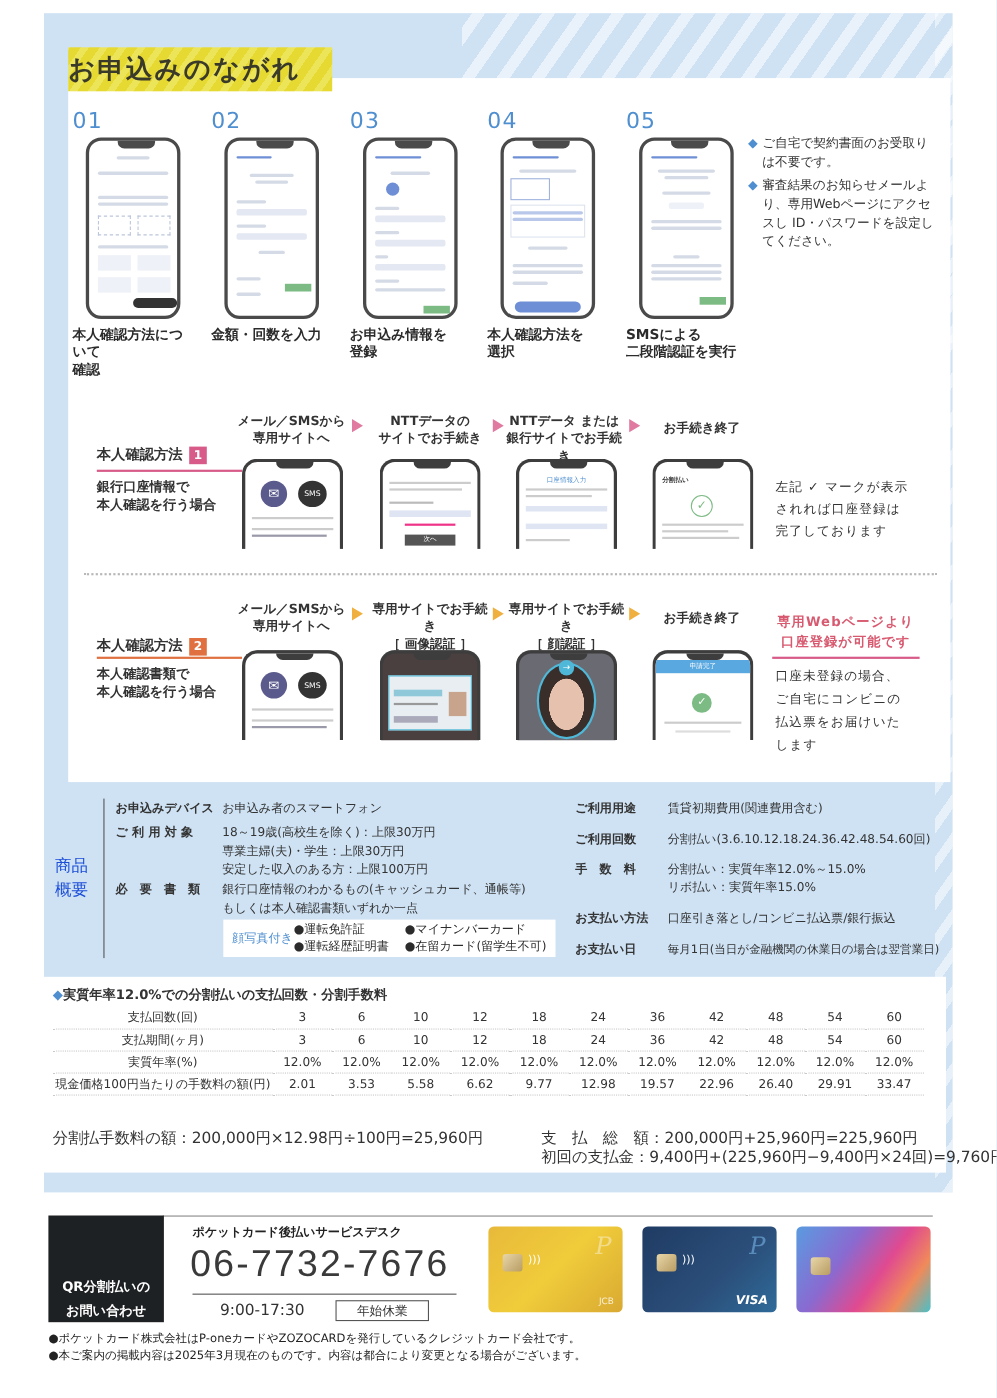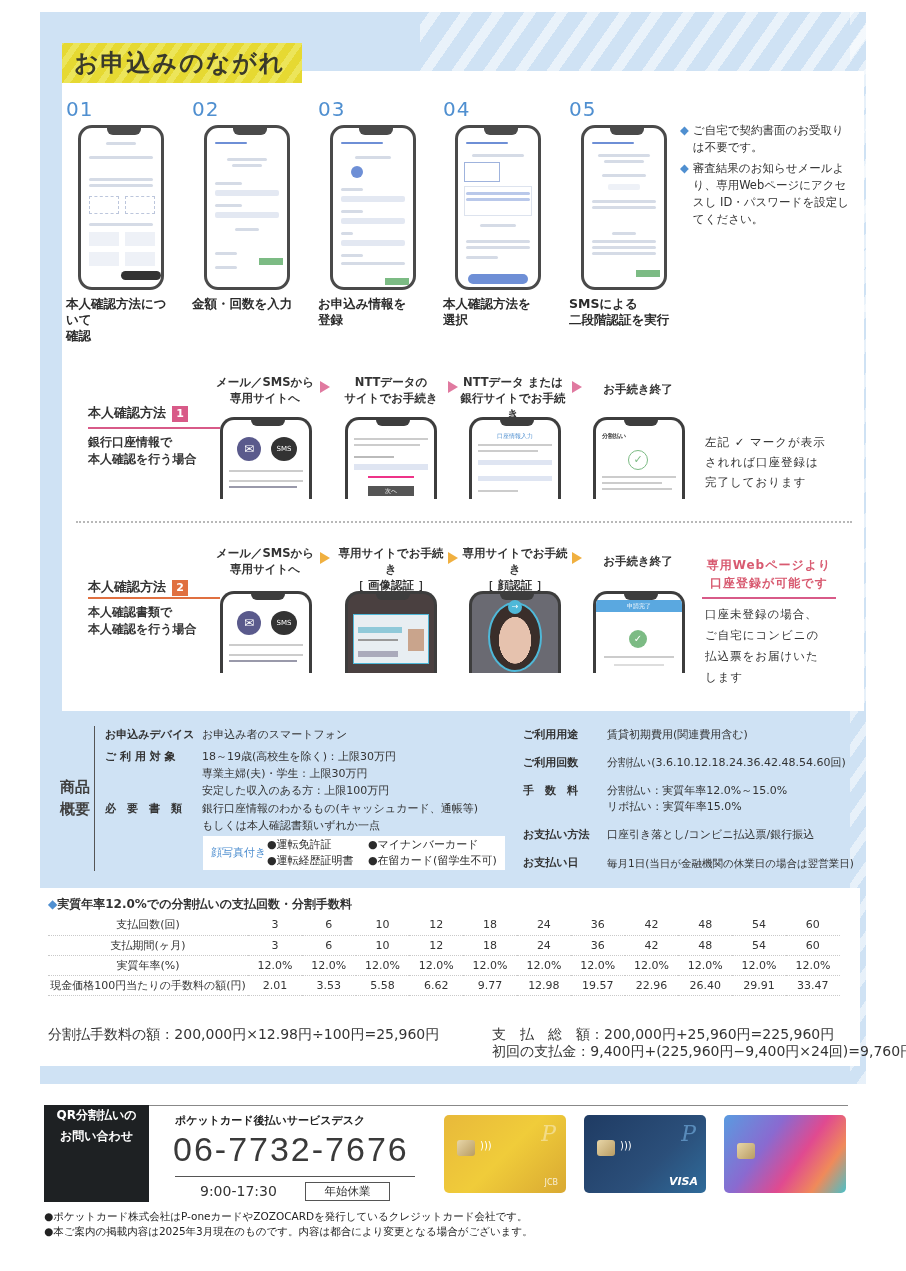--- a/index.html
+++ b/index.html
@@ -1,20 +1,20 @@
 <!DOCTYPE html>
 <html><head>
 <meta charset="utf-8">
 <style>
 *{box-sizing:border-box;margin:0;padding:0}
 body{width:906px;height:1271px;background:#fff;font-family:"DejaVu Sans","Liberation Sans",sans-serif;color:#2b2b2b;position:relative;overflow:hidden}
 .bluebg{position:absolute;left:40px;top:12px;width:826px;height:1072px;background:#cfe2f4}
 .stripes{position:absolute;left:420px;top:12px;width:446px;height:300px;background:repeating-linear-gradient(-55deg,rgba(255,255,255,.55) 0 10px,transparent 10px 26px)}
 .stripes2{position:absolute;left:850px;top:12px;width:16px;height:1072px;background:repeating-linear-gradient(-55deg,rgba(255,255,255,.5) 0 8px,transparent 8px 20px)}
-.titletag{position:absolute;left:62px;top:43px;width:240px;height:40px;background:repeating-linear-gradient(-55deg,#e6d932 0 8px,#ece55a 8px 14px);display:flex;align-items:center;padding-left:12px;font-size:24px;font-weight:bold;color:#3a3a2a;letter-spacing:2px;z-index:3}
+.titletag{position:absolute;left:62px;top:43px;width:240px;height:40px;background:repeating-linear-gradient(-55deg,#e6d932 0 8px,#ece55a 8px 14px);display:flex;align-items:center;padding-left:0;font-size:24px;font-weight:bold;color:#3a3a2a;letter-spacing:2px;z-index:3}
 .white1{position:absolute;left:62px;top:71px;width:802px;height:640px;background:#fff}
 .step{position:absolute;top:97px;width:110px;text-align:left}
 .stepnum{font-size:20px;color:#4f8fd0;font-family:"DejaVu Sans",sans-serif;letter-spacing:1px}
 .phone{margin:4px auto 0;width:86px;height:165px;border:3px solid #4a4a4a;border-radius:14px;background:#fff;position:relative;overflow:hidden}
 .phone:before{content:"";position:absolute;left:26px;top:-1px;width:34px;height:8px;background:#4a4a4a;border-radius:0 0 6px 6px}
 .phone .ln{position:absolute;left:8px;right:8px;height:3px;background:#d5dbe6;border-radius:2px}
 .phone .btn{position:absolute;left:10px;right:10px;height:10px;background:#6e8fd6;border-radius:6px}
 .phone .gbtn{position:absolute;right:4px;width:24px;height:7px;background:#7cbb84}
 .steplabel{margin-top:6px;font-size:12.5px;font-weight:bold;line-height:16px;color:#2b2b2b}
 .notes{position:absolute;left:680px;top:122px;width:170px;font-size:11.5px;line-height:17px;color:#333}
@@ -23,35 +23,35 @@
 .mhead{position:absolute;left:26px;font-size:13px;font-weight:bold;color:#333}
 .mhead .badge{display:inline-block;width:16px;height:16px;color:#fff;font-size:11px;text-align:center;line-height:16px;margin-left:6px}
 .mline{position:absolute;left:26px;width:132px;height:2px}
 .mdesc{position:absolute;left:26px;font-size:12px;font-weight:bold;line-height:17px;color:#333}
 .mstep{position:absolute;width:110px;text-align:center;font-size:11.5px;font-weight:bold;line-height:16px;color:#333}
 .arrow{position:absolute;width:0;height:0;border-top:6px solid transparent;border-bottom:6px solid transparent;border-left:10px solid}
 .mphone{position:absolute;width:92px;height:82px;border:3px solid #3d3d3d;border-bottom:none;border-radius:14px 14px 0 0;background:#fff;overflow:hidden}
 .mphone:before{content:"";position:absolute;left:28px;top:-1px;width:34px;height:7px;background:#3d3d3d;border-radius:0 0 6px 6px;z-index:2}
 .mnote{position:absolute;font-size:11.5px;line-height:20px;color:#333;letter-spacing:1px}
 .dotsep{position:absolute;left:76px;top:521px;width:776px;border-top:2px dotted #b8b8b8}
-.sumlabel{position:absolute;left:40px;top:776px;width:50px;font-size:15px;font-weight:bold;line-height:22px;color:#404040;text-align:right}
+.sumlabel{position:absolute;left:40px;top:776px;width:50px;font-size:15px;font-weight:normal;line-height:22px;color:#1d4ed8;text-align:center}
 .sumbar{position:absolute;left:94px;top:726px;width:1px;height:145px;background:#555}
 .srow{position:absolute;font-size:11px;line-height:16px;color:#333}
 .srow .k{position:absolute;left:0;font-weight:bold;white-space:nowrap}
 .srow .v{position:absolute;white-space:nowrap}
 .idbox{position:absolute;left:203px;top:836px;width:302px;height:34px;background:#fff;font-size:11px}
 .rate{position:absolute;left:40px;top:888px;width:820px;height:178px;background:#fff}
 .rtitle{position:absolute;left:8px;font-size:12px;font-weight:bold;color:#333}
 .rtitle .dia{color:#4f8fd0}
 table.rt{position:absolute;left:8px;top:27px;border-collapse:collapse;font-size:11px;color:#333}
 table.rt td{height:20px;border-bottom:1px dotted #c9c9c9;text-align:center;width:53.8px;white-space:nowrap}
 table.rt td.h{text-align:center;width:200px}
 .ex{position:absolute;font-size:14px;color:#333;white-space:nowrap}
 .hr{position:absolute;left:148px;top:1105px;width:700px;height:1px;background:#888}
-.qrbox{position:absolute;left:44px;top:1105px;width:105px;height:97px;background:#1e2123;color:#fff;font-size:12px;line-height:21px;text-align:center;display:flex;align-items:flex-start;justify-content:center;font-weight:bold}
+.qrbox{position:absolute;left:44px;top:1105px;width:105px;height:97px;background:#1e2123;color:#fff;font-size:12px;line-height:21px;text-align:center;display:flex;align-items:flex-end;justify-content:center;font-weight:bold}
 .desk{position:absolute;left:175px;top:1113px;font-size:11px;font-weight:bold;color:#222}
 .phoneno{position:absolute;left:173px;top:1130px;font-size:34px;color:#3a3a3a;letter-spacing:2px;font-family:"Liberation Sans",sans-serif}
 .phline{position:absolute;left:175px;top:1176px;width:240px;height:1px;background:#555}
 .hours{position:absolute;left:200px;top:1183px;font-size:14px;color:#333}
 .holiday{position:absolute;left:305px;top:1182px;width:85px;height:19px;border:1px solid #555;font-size:11.5px;text-align:center;line-height:17px;color:#333}
 .card{position:absolute;top:1115px;width:122px;height:78px;border-radius:5px;overflow:hidden}
 .chip{position:absolute;left:13px;top:25px;width:18px;height:16px;border-radius:3px;background:linear-gradient(135deg,#e8d6a8,#b89c63)}
 .foot{position:absolute;left:44px;font-size:10.5px;color:#222;white-space:nowrap}
 </style>
 </head>

